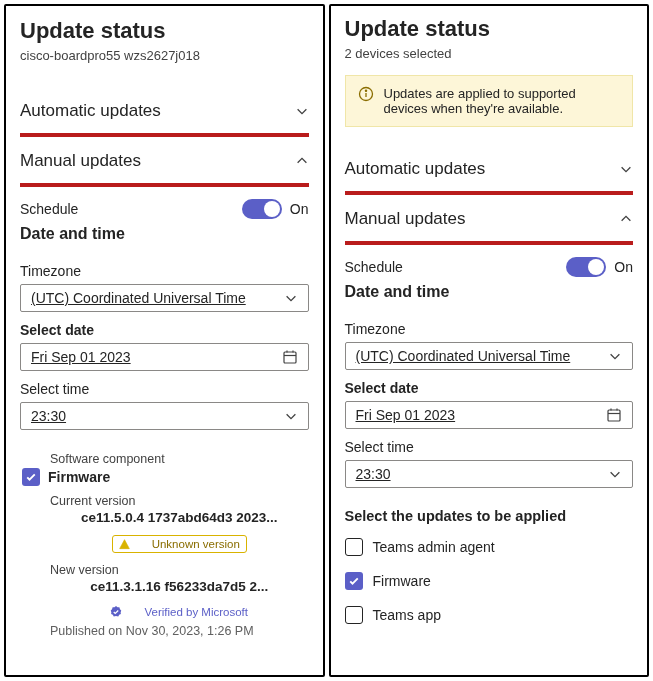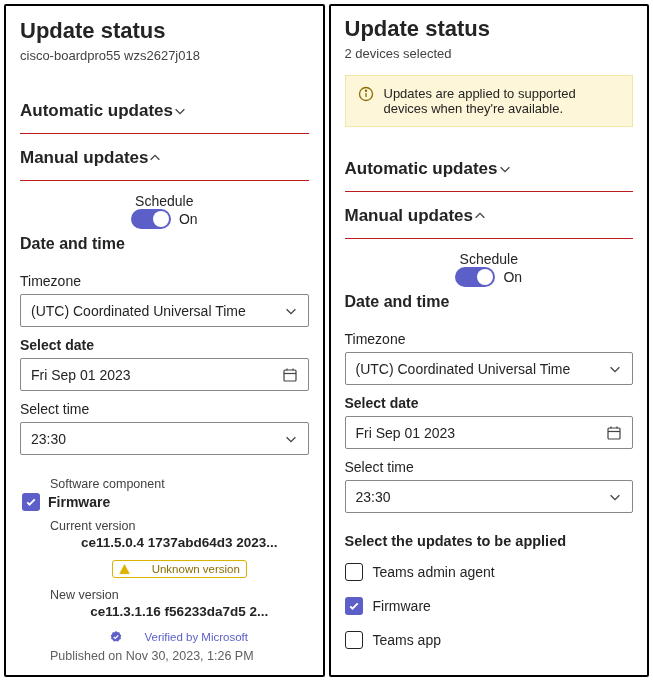--- a/index.html
+++ b/index.html
@@ -37,62 +37,63 @@
     border: 1px solid #F0E6A8;
     padding: 10px 12px;
     font-size: 13px;
     display: flex;
     gap: 10px;
     margin-bottom: 18px;
   }
   .infobar .icon { flex: 0 0 16px; }
   .accordion {
     display: flex;
+    justify-content: space-between;
     align-items: center;
     padding: 14px 0 12px 0;
-    border-bottom: 1px solid #b91c1c;
+    border-bottom: 4px solid #b91c1c;
     font-size: 17px;
-    font-weight: 700;
+    font-weight: 400;
     cursor: pointer;
   }
   .accordion.first { margin-top: 10px; }
   .chev { width: 14px; height: 14px; }
   .row {
     display: flex;
     justify-content: space-between;
     align-items: center;
     margin-top: 12px;
-    flex-direction: column;
   }
   .label { font-size: 14px; color: #242424; }
   .toggle-wrap { display: flex; align-items: center; gap: 8px; }
   .toggle {
     width: 40px; height: 20px; border-radius: 10px;
     background: #5B5FC7; position: relative; cursor: pointer;
   }
   .toggle::after {
     content: ""; position: absolute; right: 2px; top: 2px;
     width: 16px; height: 16px; border-radius: 50%; background: #fff;
   }
   .section-title {
     font-size: 16px; font-weight: 700; margin: 6px 0 10px 0;
   }
   .field-label { font-size: 14px; margin-top: 10px; margin-bottom: 5px; }
   .select, .input {
     width: 100%;
-    height: 34px;
+    height: 28px;
     border: 1px solid #8A8886;
     border-radius: 2px;
     padding: 0 10px;
     display: flex;
     align-items: center;
     justify-content: space-between;
     font-size: 14px;
     background: #fff;
     cursor: pointer;
+    text-decoration: underline;
   }
   .component-block { margin-top: 22px; padding-left: 2px; }
   .indented { padding-left: 28px; }
   .tiny-label { font-size: 12.5px; color: #424242; margin-bottom: 2px; }
   .firmware-row { display: flex; align-items: center; gap: 8px; margin-bottom: 8px; }
   .checkbox {
     width: 18px; height: 18px; border-radius: 3px;
     display: inline-flex; align-items: center; justify-content: center;
     flex: 0 0 18px; cursor: pointer;
   }

